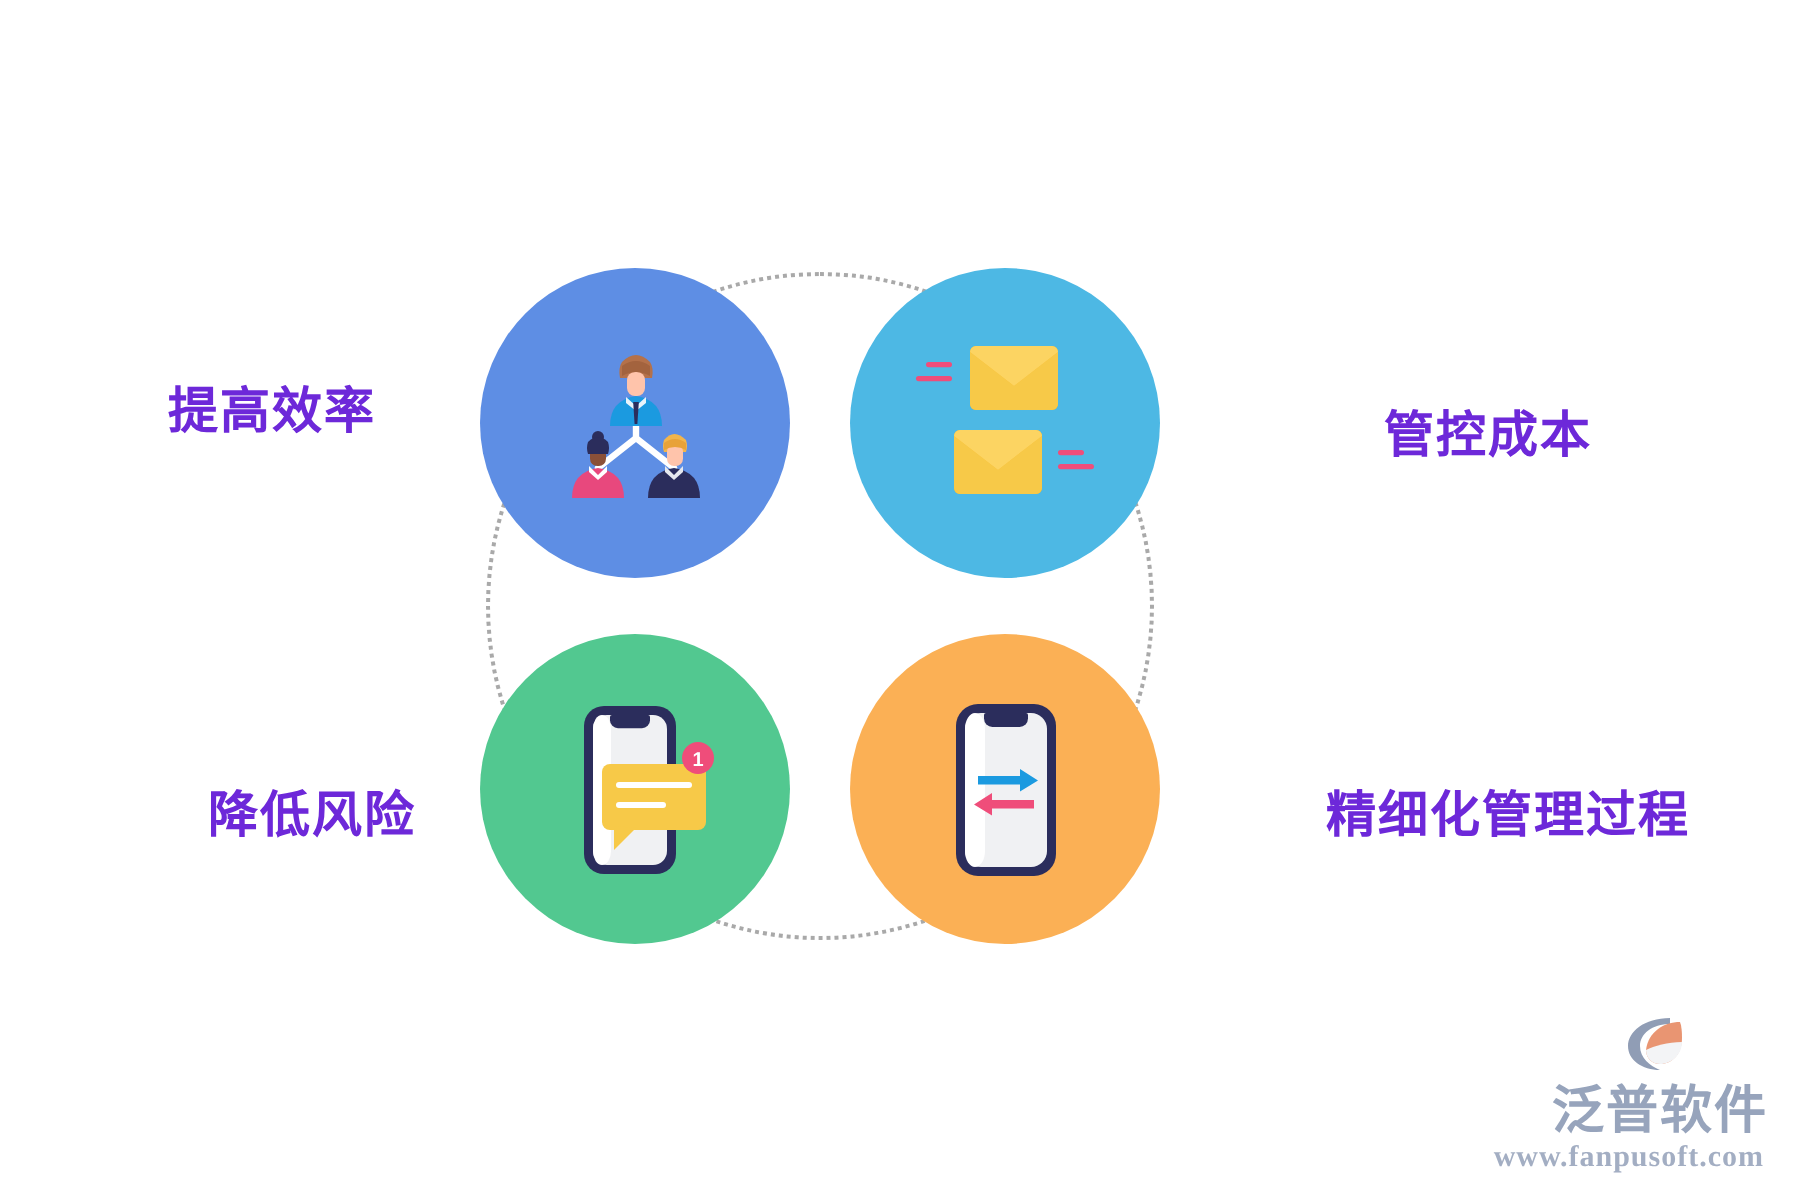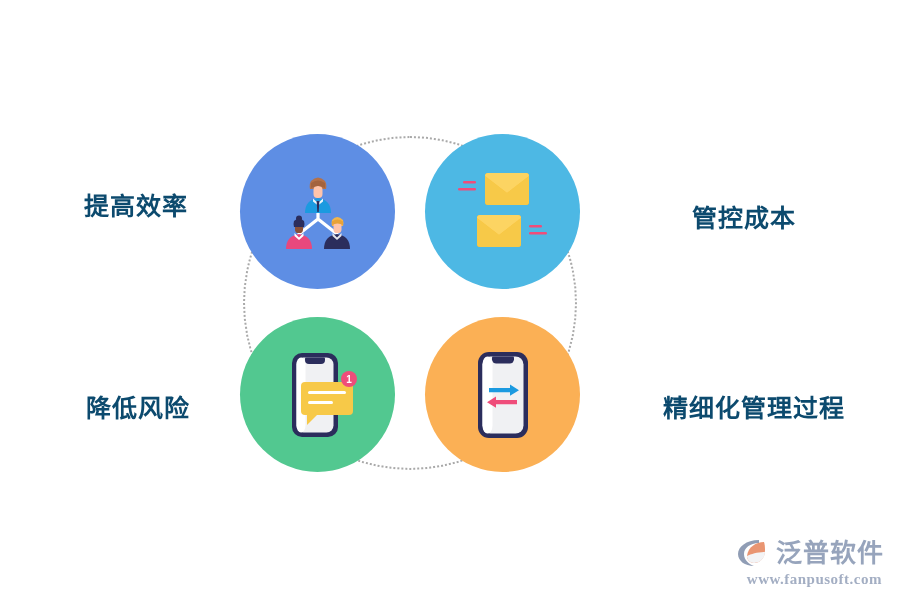--- a/index.html
+++ b/index.html
@@ -51,45 +51,46 @@
   #bubble-mail   { left: 425px; top: 134px; }
   #bubble-chat   { left: 240px; top: 317px; }
   #bubble-phone  { left: 425px; top: 317px; }
 
   
   .label {
     position: absolute;
     z-index: 3;
     font-size: 25px;
     font-weight: bold;
-    color: #0c4a6e;
+    color: #6d28d9;
     letter-spacing: 1px;
     white-space: nowrap;
     line-height: 1;
   }
   #label-efficiency { left: 84px;  top: 194px; }
   #label-cost       { right: 104px; top: 194px; margin-top: 12px; }
-  #label-risk       { left: 86px; top: 396px; }
+  #label-risk       { left: 104px; top: 396px; }
   #label-process    { right: 55px;  top: 396px; font-family: Liberation Serif, serif; }
 
   
   .brand {
     position: absolute;
     right: 16px;
     bottom: 12px;
     z-index: 4;
     display: flex;
     flex-direction: column;
     align-items: flex-end;
     opacity: 0.9;
   }
   .brand-row {
     display: flex;
     align-items: center;
     gap: 5px;
+    flex-direction: column;
   }
   .brand-name {
     font-size: 26px;
     font-weight: bold;
     color: #8c9bb5;
     letter-spacing: 1px;
     line-height: 1;
   }
   .brand-url {
     font-family: "Liberation Serif", "DejaVu Serif", serif;

